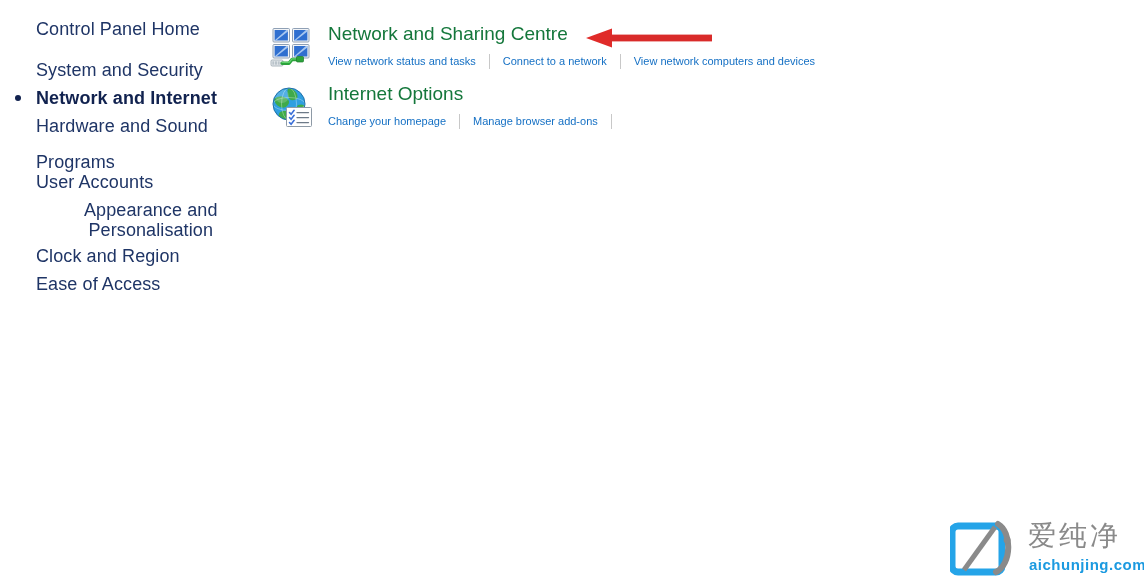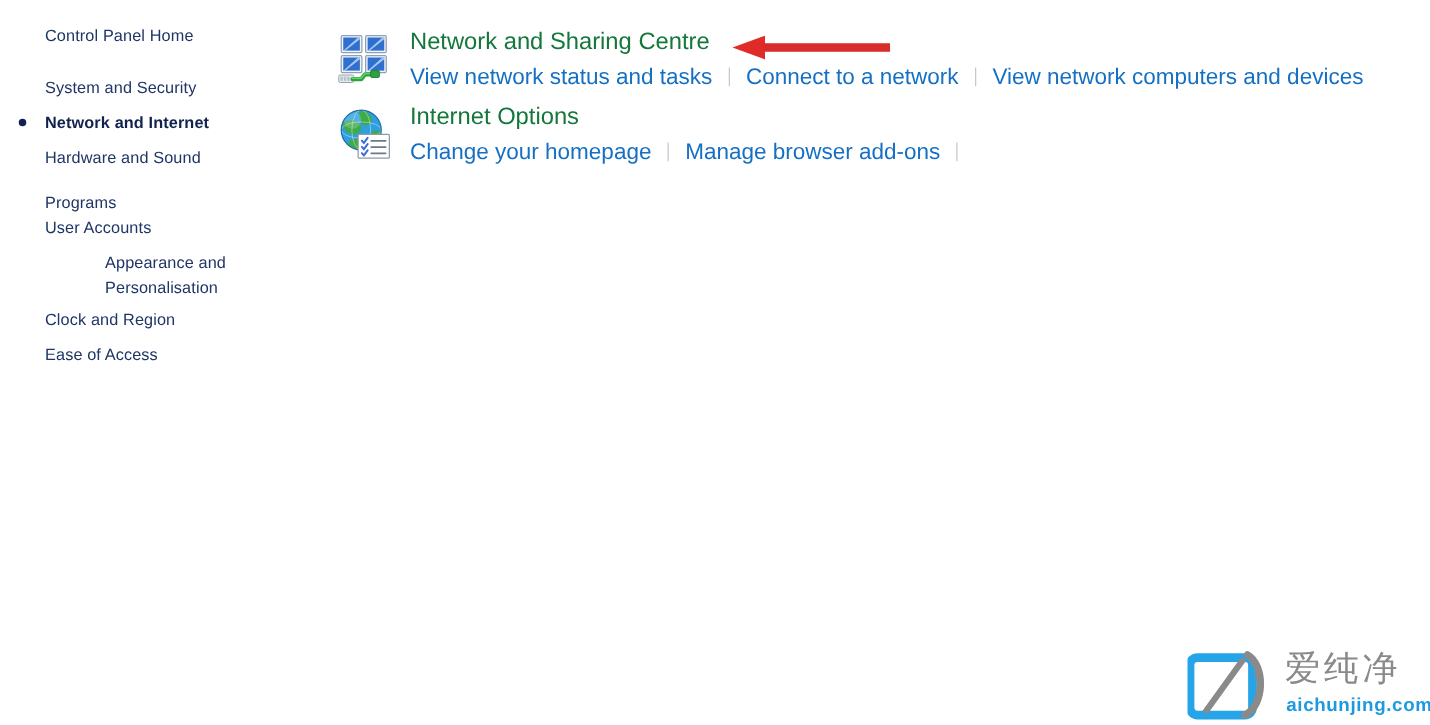--- a/index.html
+++ b/index.html
@@ -22,25 +22,26 @@
     left: 0;
     top: 0;
     width: 250px;
     height: 580px;
     background: #ffffff;
   }
   .side-link {
     position: absolute;
     left: 36px;
     color: #1f3566;
-    font-size: 13px;
+    font-size: 18px;
     line-height: 20px;
     white-space: pre-line;
     cursor: pointer;
     letter-spacing: .1px;
+    text-align: center;
   }
   .side-link.home      { top: 19px; }
   .side-link.i0        { top: 60px; }
   .side-link.i1        { top: 88px; font-weight: bold; color:#11224f; }
   .side-link.i2        { top: 116px; }
   .side-link.i3        { top: 152px; }
   .side-link.i4        { top: 172px; }
   .side-link.i5        { top: 200px; margin-left: 48px; }
   .side-link.i6        { top: 246px; }
   .side-link.i7        { top: 274px; }
@@ -90,21 +91,21 @@
   .cat-links {
     position: absolute;
     left: 63px;
     top: 29px;
     display: flex;
     align-items: center;
     white-space: nowrap;
   }
   .cat-links a {
     color: #1570c4;
-    font-size: 18px;
+    font-size: 11px;
     line-height: 20px;
     text-decoration: none;
     cursor: pointer;
   }
   .sep {
     display: inline-block;
     width: 1px;
     height: 15px;
     background: #c8c8c8;
     margin: 0 13px;
@@ -135,21 +136,21 @@
     width: 66px;
     height: 58px;
   }
   #wm-cn {
     position: absolute;
     left: 78px;
     top: 1px;
     font-size: 28px;
     color: #8a8a8a;
     letter-spacing: 3px;
-    font-family: Liberation Serif, serif;
+    font-family: Liberation Sans, sans-serif;
     line-height: 34px;
   }
   #wm-domain {
     position: absolute;
     left: 79px;
     top: 38px;
     font-size: 15px;
     color: #1c9ae0;
     letter-spacing: .5px;
     font-weight: bold;

